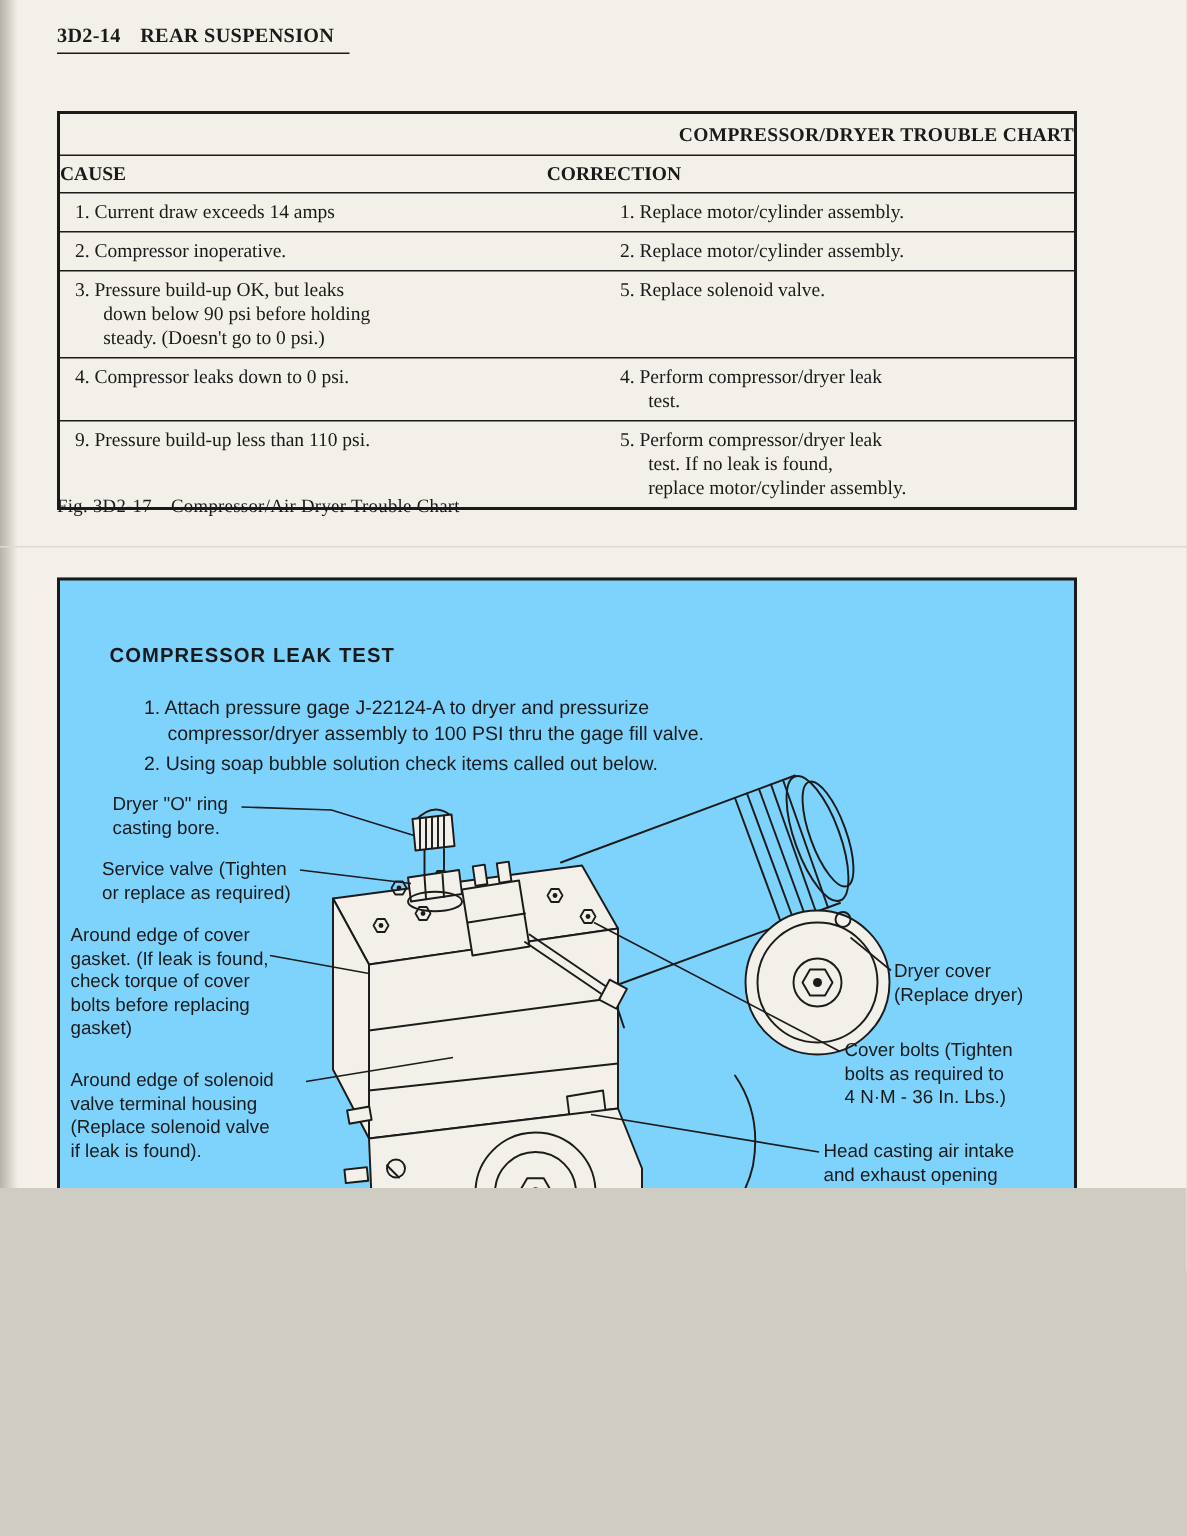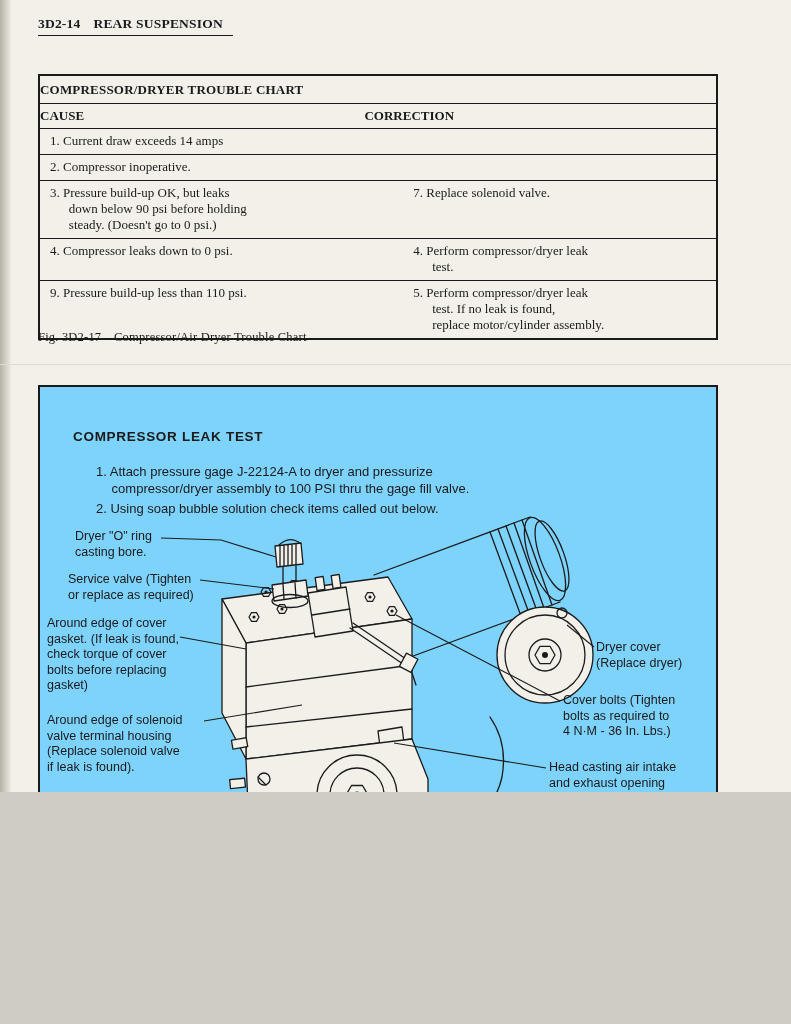--- a/index.html
+++ b/index.html
@@ -9,21 +9,21 @@
     background:linear-gradient(90deg,#b5b2a7,rgba(242,240,232,0));pointer-events:none}
   .soft-rule{position:absolute;left:0;top:364px;width:791px;border-top:1px solid #ddDAd0}
 
   
   .page-header{position:absolute;left:38px;top:16px;border-bottom:1.6px solid #1a1a1a;
     padding:0 10px 3px 0;font-weight:bold;font-size:13.5px;letter-spacing:.2px;white-space:nowrap}
   .hsep{display:inline-block;width:13px}
 
   
   .trouble-chart{position:absolute;left:38px;top:74px;width:676px;border:2px solid #1a1a1a;background:#f2f0e8}
-  .tc-title{font-weight:bold;font-size:13px;text-align:left;padding:6px 0 5px;border-bottom:1.6px solid #1a1a1a;letter-spacing:.2px}
+  .tc-title{font-weight:bold;font-size:13px;text-align:right;padding:6px 0 5px;border-bottom:1.6px solid #1a1a1a;letter-spacing:.2px}
   .tc-head{display:flex;border-bottom:1.6px solid #1a1a1a;font-weight:bold;font-size:13px}
   .tc-head>div{padding:4px 0;text-align:left}
   .h-cause{width:48%}
   .h-corr{width:52%}
   .tc-row{display:flex;border-bottom:1.4px solid #1a1a1a;font-size:13px;line-height:16px}
   .tc-row:last-child{border-bottom:none}
   .tc-row>div{padding:4px 8px 5px 10px}
   .cell-cause{width:52%}
   .cell-corr{width:48%;padding-left:36px !important}
   .hang{white-space:pre-line;padding-left:1.45em;text-indent:-1.45em}
@@ -61,34 +61,40 @@
   <div class="trouble-chart">
     <div class="tc-title">COMPRESSOR/DRYER TROUBLE CHART</div>
     <div class="tc-head">
       <div class="h-cause">CAUSE</div>
       <div class="h-corr">CORRECTION</div>
     </div>
     <div class="tc-row">
       <div class="cell-cause">
           <div class="hang">1. Current draw exceeds 14 amps</div>
         </div>
+      <div class="cell-corr">
+          <div class="hang">1. Replace motor/cylinder assembly.</div>
+        </div>
     </div>
     <div class="tc-row">
       <div class="cell-cause">
           <div class="hang">2. Compressor inoperative.</div>
+        </div>
+      <div class="cell-corr">
+          <div class="hang">2. Replace motor/cylinder assembly.</div>
         </div>
     </div>
     <div class="tc-row">
       <div class="cell-cause">
           <div class="hang">3. Pressure build-up OK, but leaks
 down below 90 psi before holding
 steady. (Doesn't go to 0 psi.)</div>
         </div>
       <div class="cell-corr">
-          <div class="hang">7. Replace solenoid valve.</div>
+          <div class="hang">5. Replace solenoid valve.</div>
         </div>
     </div>
     <div class="tc-row">
       <div class="cell-cause">
           <div class="hang">4. Compressor leaks down to 0 psi.</div>
         </div>
       <div class="cell-corr">
           <div class="hang">4. Perform compressor/dryer leak
 test.</div>
         </div>

